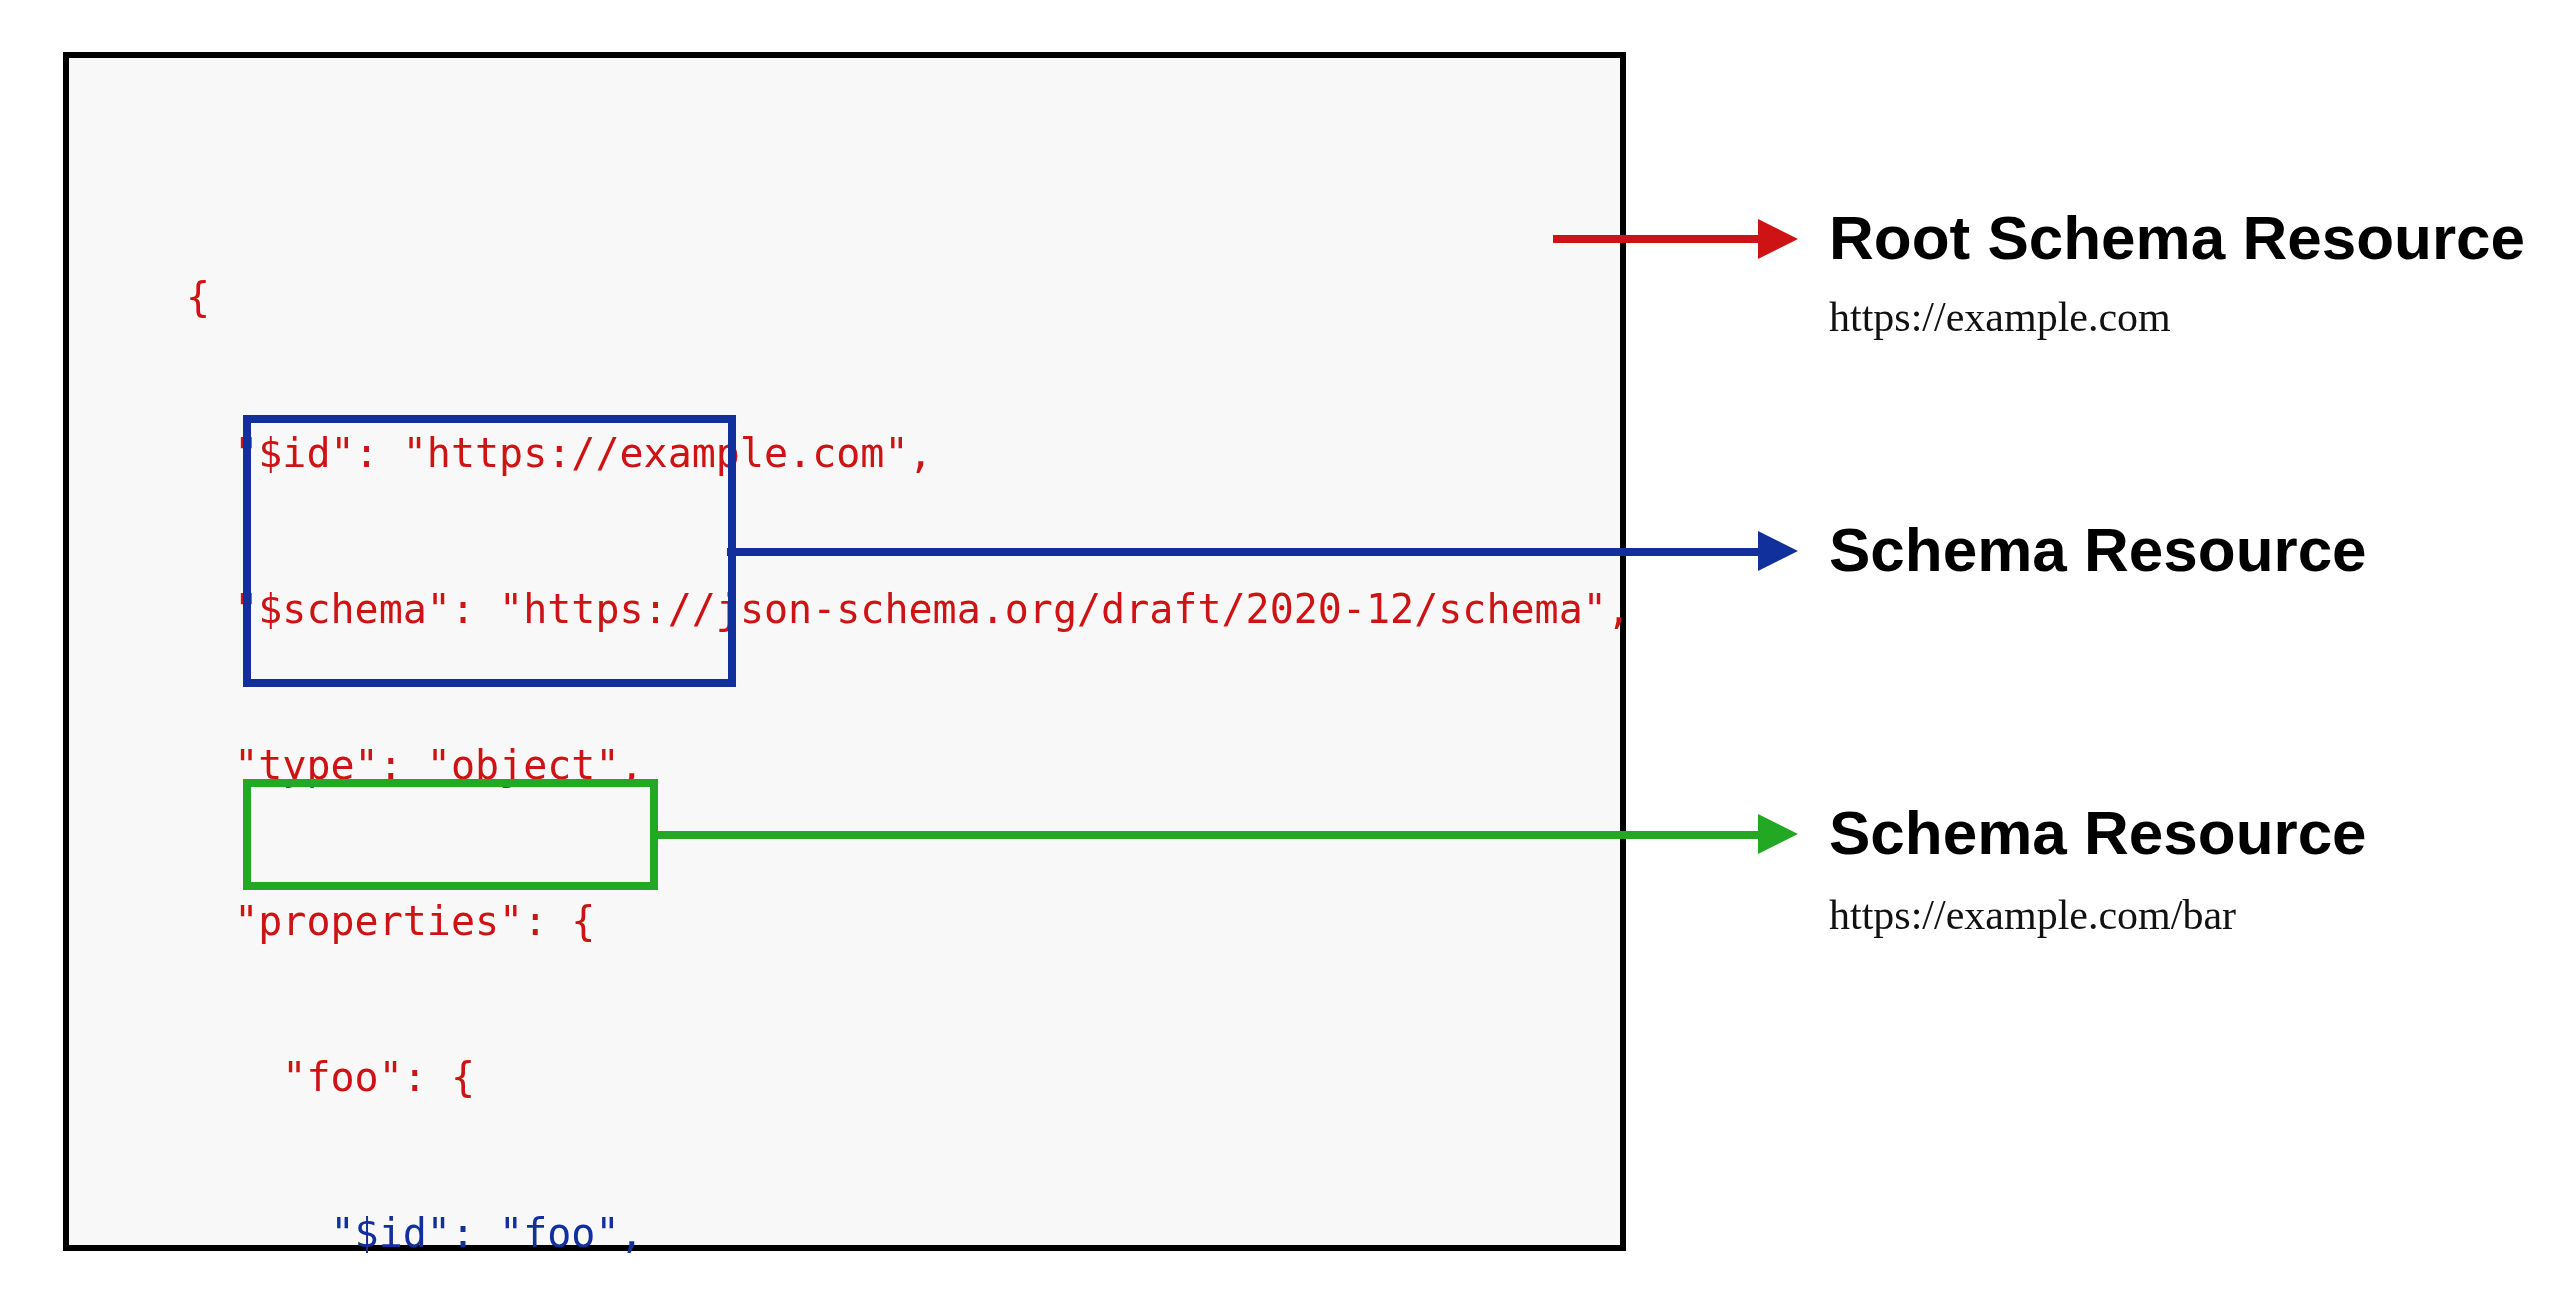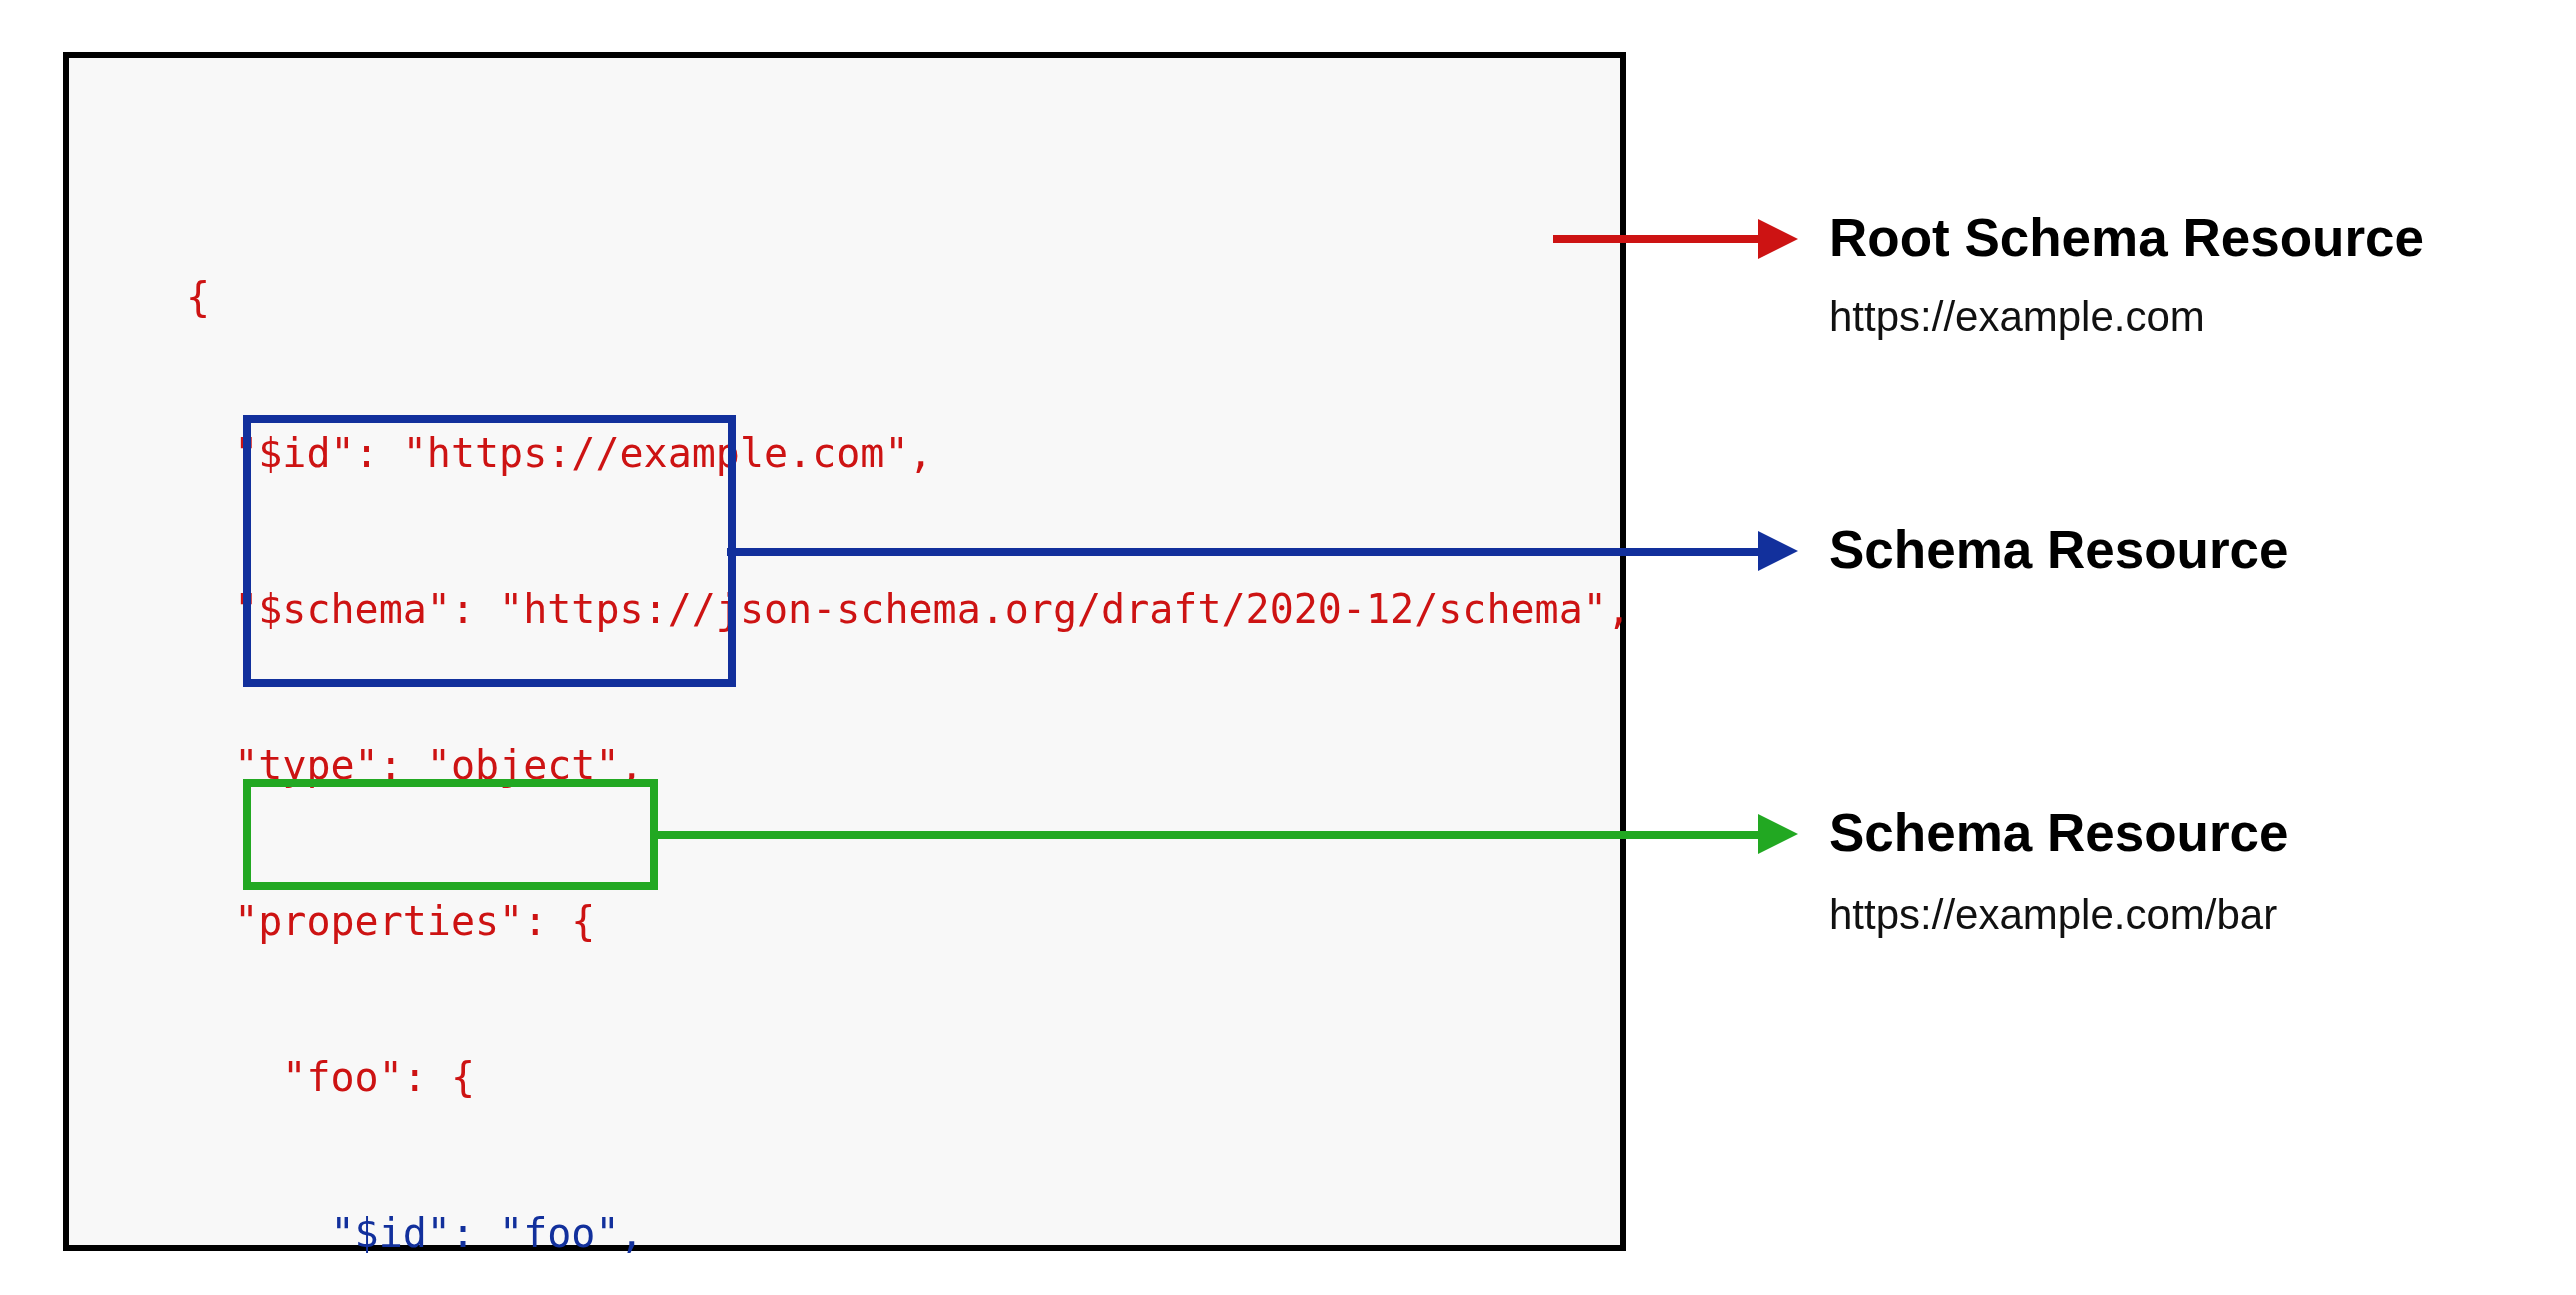--- a/index.html
+++ b/index.html
@@ -56,33 +56,33 @@
   .red-head   { left: 1758px; top: 219px;  border-left: 40px solid #cd1313; }
   .blue-head  { left: 1758px; top: 531px;  border-left: 40px solid #12309c; }
   .green-head { left: 1758px; top: 814px; border-left: 40px solid #22a822; }
 
   
   .ann-title {
     position: absolute;
     left: 1829px;
     font-family: "Liberation Sans", sans-serif;
     font-weight: bold;
-    font-size: 53px;
+    font-size: 62px;
     line-height: 63px;
     color: #000000;
     white-space: nowrap;
   }
   .t1 { top: 206px; }
   .t2 { top: 518px; }
   .t3 { top: 801px; }
 
   .ann-url {
     position: absolute;
     left: 1829px;
-    font-family: Liberation Sans, sans-serif;
+    font-family: Liberation Serif, serif;
     font-size: 42px;
     line-height: 50px;
     color: #111111;
     white-space: nowrap;
   }
   .u1 { top: 292px; }
   .u2 { top: 611px; }
   .u3 { top: 890px; text-align: center; }
 </style>
 </head>

